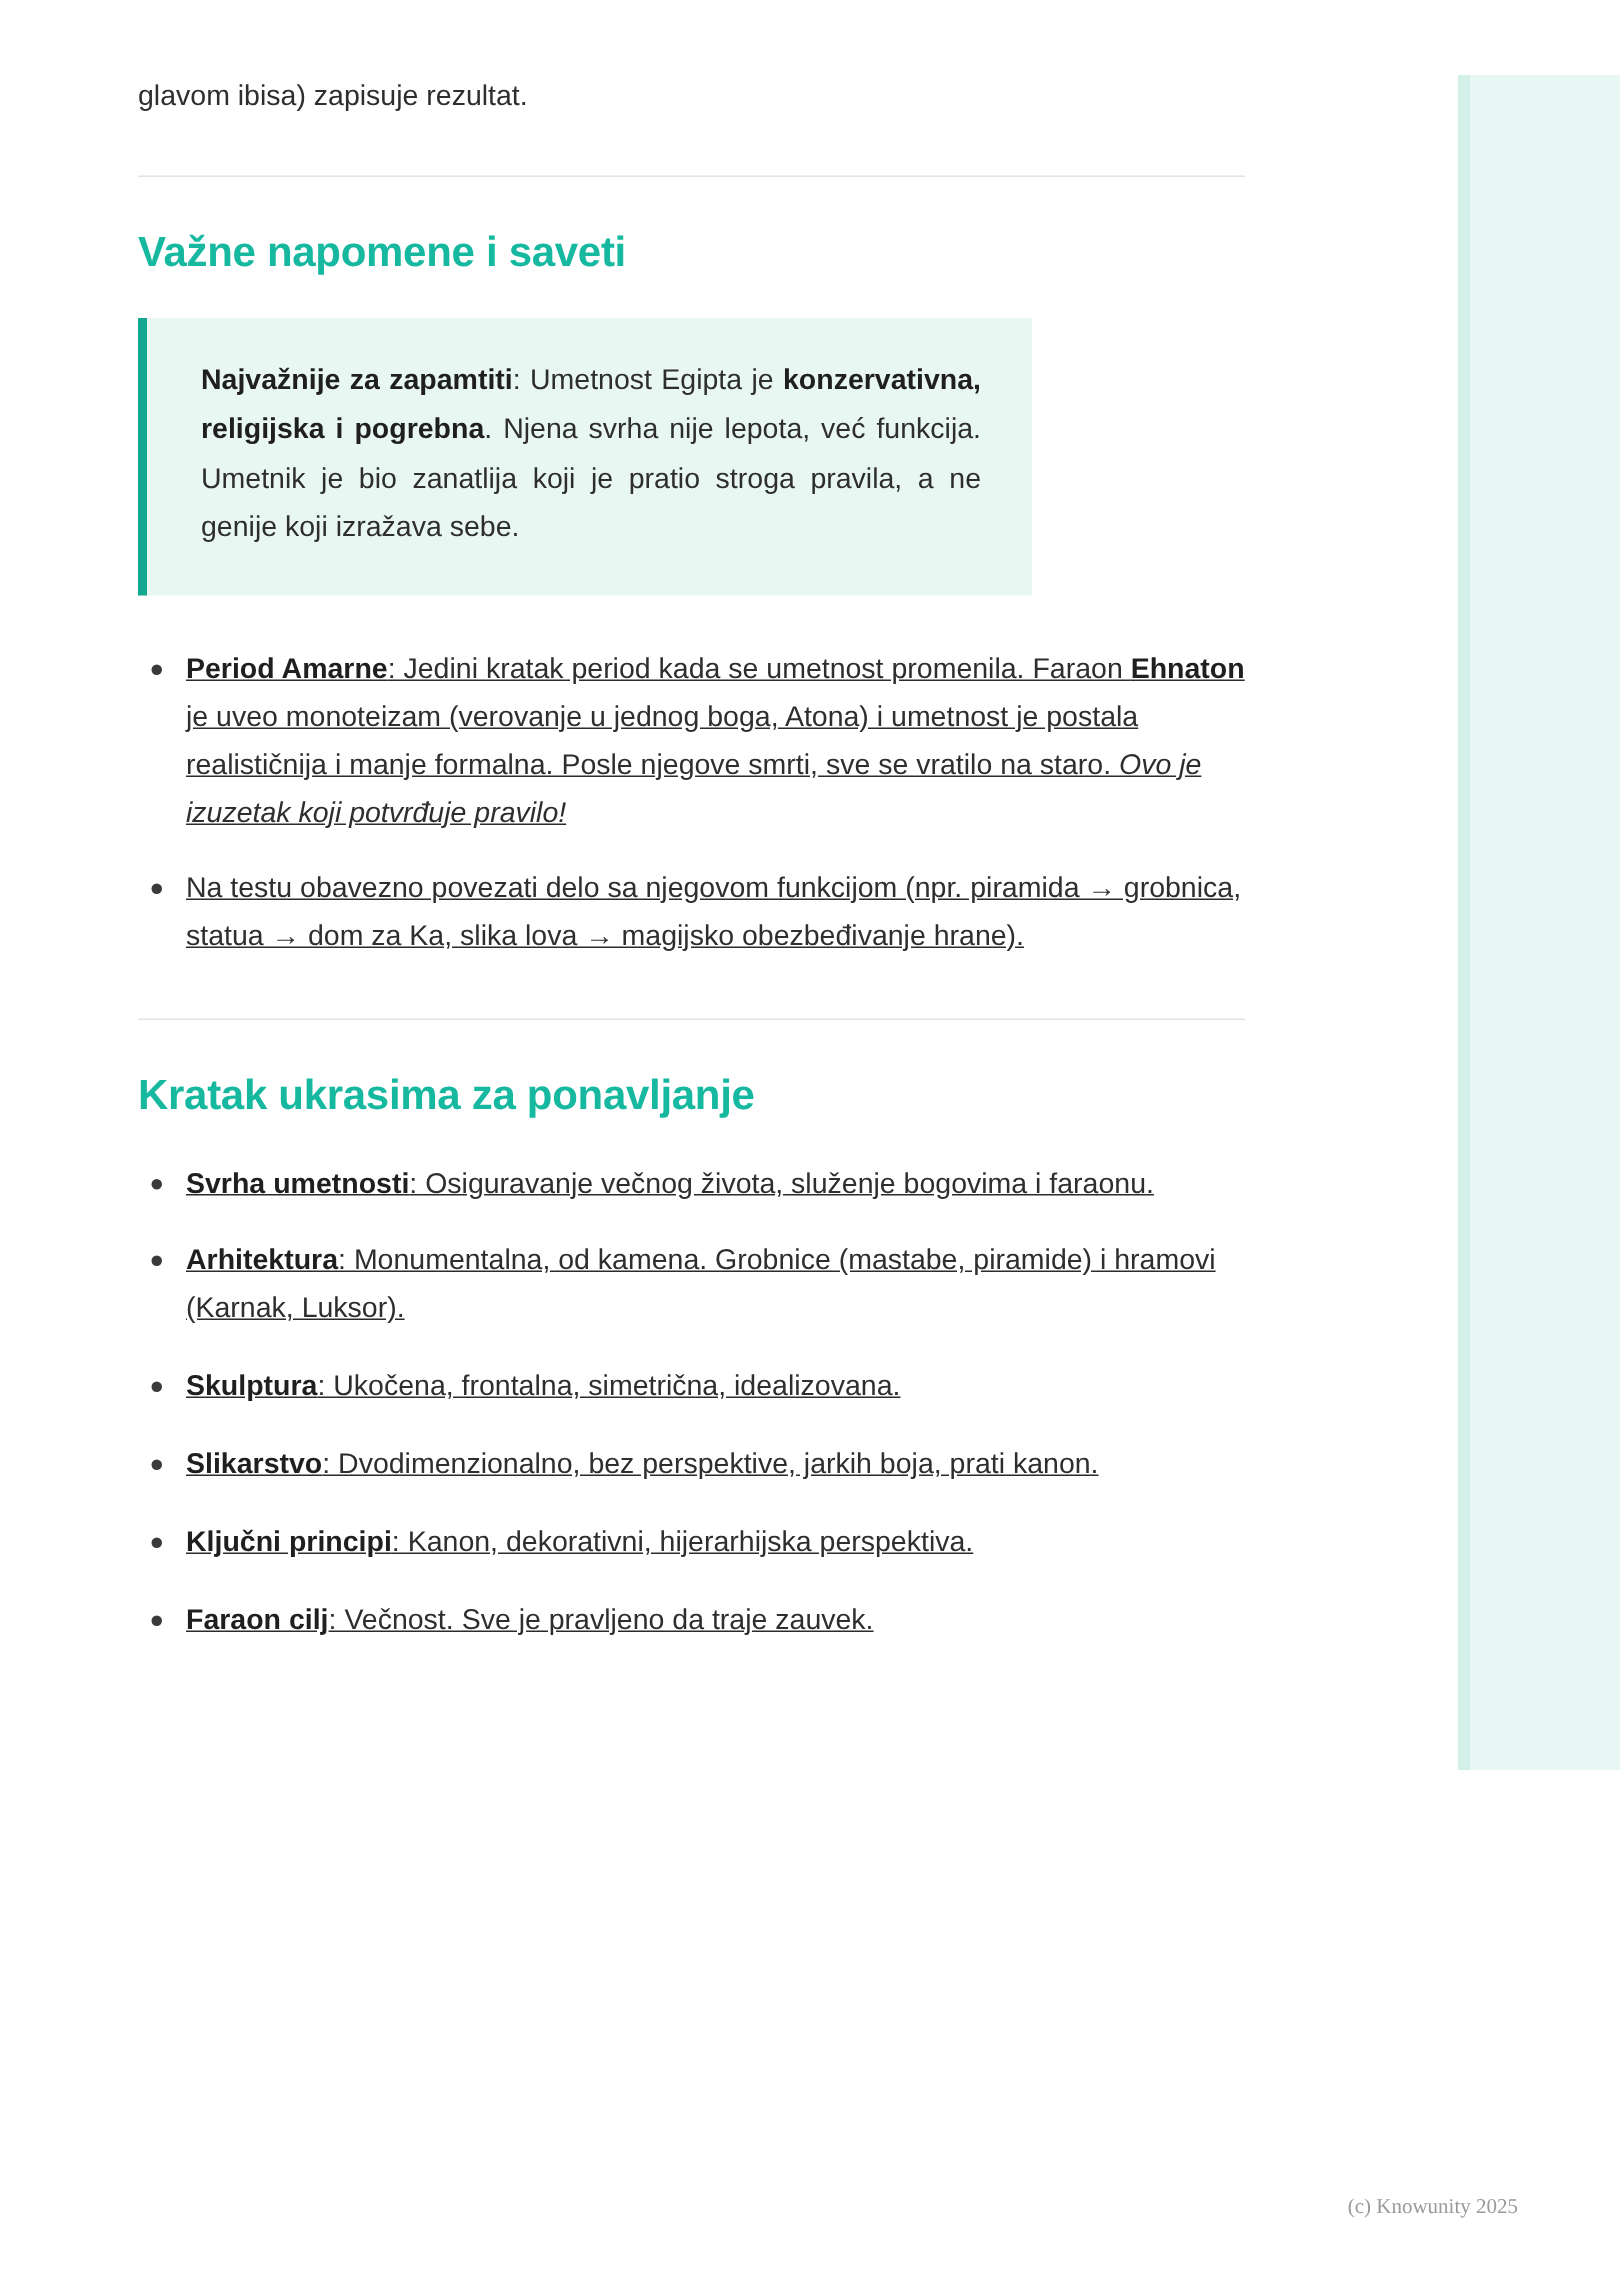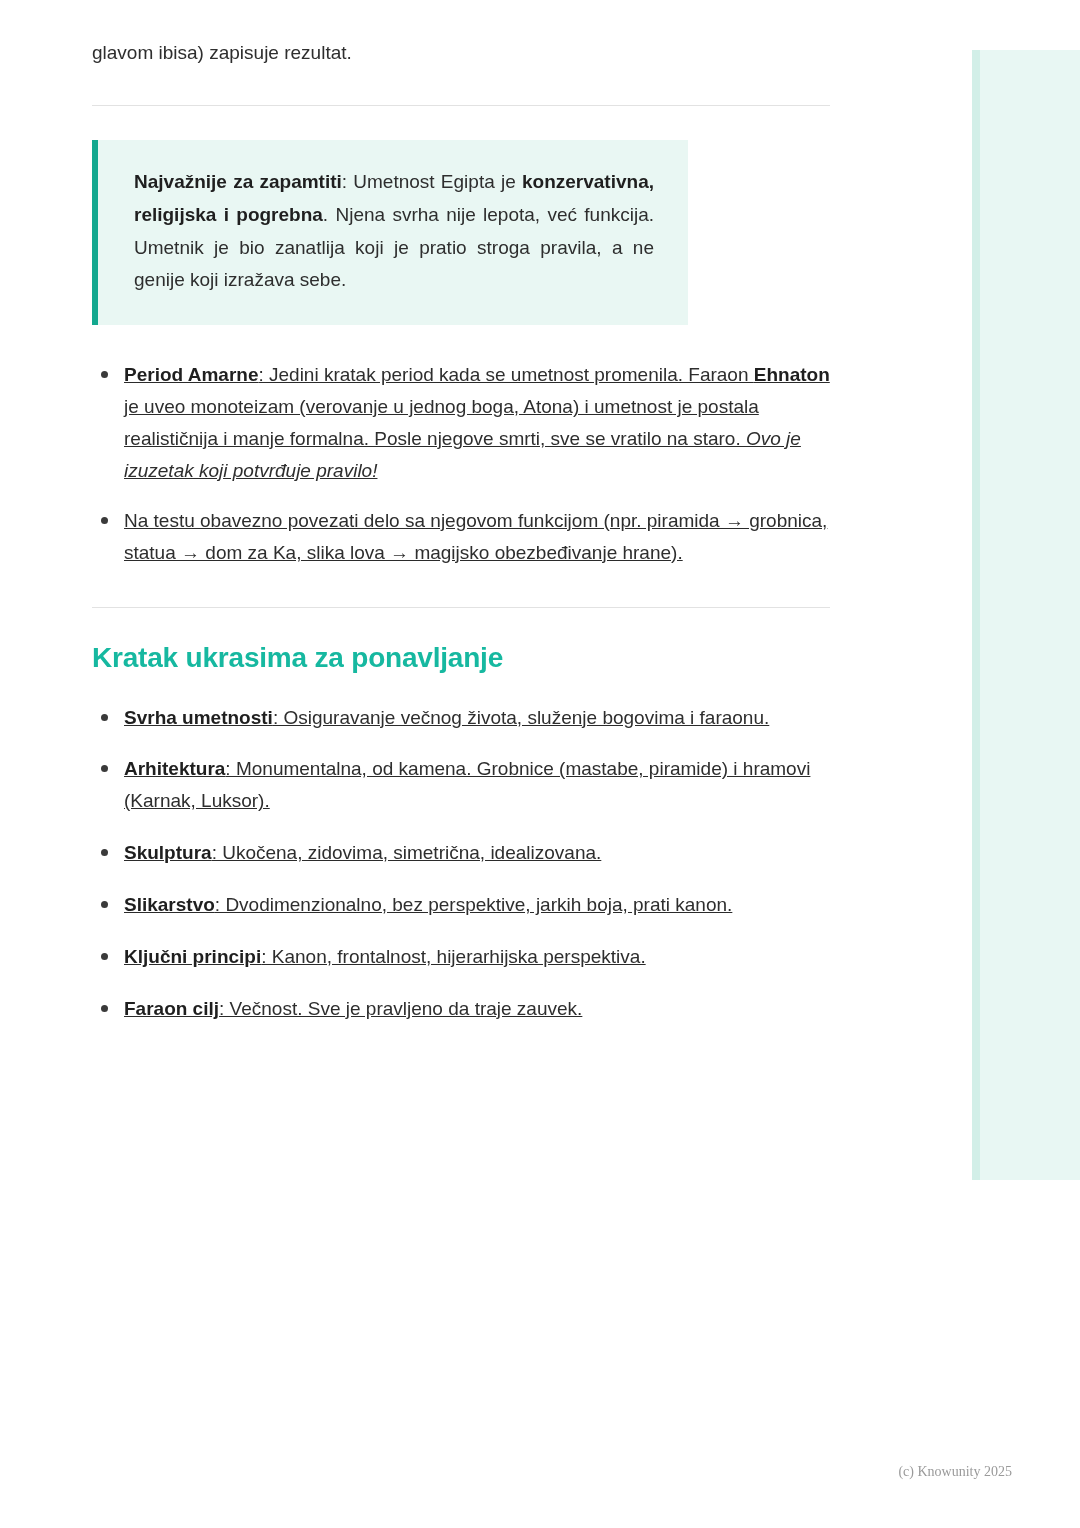--- a/index.html
+++ b/index.html
@@ -38,21 +38,21 @@
     width: 8px;
     height: 1130px;
     background: #d2efe8;
   }
 
   .page {
     position: absolute;
     top: 0;
     left: 0;
     width: 960px;
-    padding: 28px 130px 0 92px;
+    padding: 40px 130px 0 92px;
   }
 
   .continued-text {
     font-size: 19px;
     line-height: 1.55;
     color: #2e2e2e;
     margin: 10px 0 0 0;
   }
 
   .divider {
@@ -133,38 +133,39 @@
   <div class="side-strip-inner"></div>
   <div class="side-strip-bar"></div>
 </div>
 
 <div class="page">
 
   <p class="continued-text">glavom ibisa) zapisuje rezultat.</p>
 
   <div class="divider"></div>
 
+  <h2 class="section-title">Važne napomene i saveti</h2>
 
   <div class="callout">
     <p><strong>Najvažnije za zapamtiti</strong><span>: Umetnost Egipta je </span><strong>konzervativna, religijska i pogrebna</strong><span>. Njena svrha nije lepota, već funkcija. Umetnik je bio zanatlija koji je pratio stroga pravila, a ne genije koji izražava sebe.</span></p>
   </div>
 
   <ul class="bullets">
     <li><strong>Period Amarne</strong><span>: Jedini kratak period kada se umetnost promenila. Faraon </span><strong>Ehnaton</strong><span> je uveo monoteizam (verovanje u jednog boga, Atona) i umetnost je postala realističnija i manje formalna. Posle njegove smrti, sve se vratilo na staro. </span><em>Ovo je izuzetak koji potvrđuje pravilo!</em></li>
     <li><span>Na testu obavezno povezati delo sa njegovom funkcijom (npr. piramida → grobnica, statua → dom za Ka, slika lova → magijsko obezbeđivanje hrane).</span></li>
   </ul>
 
   <div class="divider"></div>
 
   <h2 class="section-title">Kratak ukrasima za ponavljanje</h2>
 
   <ul class="bullets summary">
     <li><strong>Svrha umetnosti</strong><span>: Osiguravanje večnog života, služenje bogovima i faraonu.</span></li>
     <li><strong>Arhitektura</strong><span>: Monumentalna, od kamena. Grobnice (mastabe, piramide) i hramovi (Karnak, Luksor).</span></li>
-    <li><strong>Skulptura</strong><span>: Ukočena, zidovima, simetrična, idealizovana.</span></li>
+    <li><strong>Skulptura</strong><span>: Ukočena, frontalna, simetrična, idealizovana.</span></li>
     <li><strong>Slikarstvo</strong><span>: Dvodimenzionalno, bez perspektive, jarkih boja, prati kanon.</span></li>
-    <li><strong>Ključni principi</strong><span>: Kanon, frontalnost, hijerarhijska perspektiva.</span></li>
+    <li><strong>Ključni principi</strong><span>: Kanon, dekorativni, hijerarhijska perspektiva.</span></li>
     <li><strong>Faraon cilj</strong><span>: Večnost. Sve je pravljeno da traje zauvek.</span></li>
   </ul>
 
 </div>
 
 <div class="footer-note">(c) Knowunity 2025</div>
 
 </body></html>

